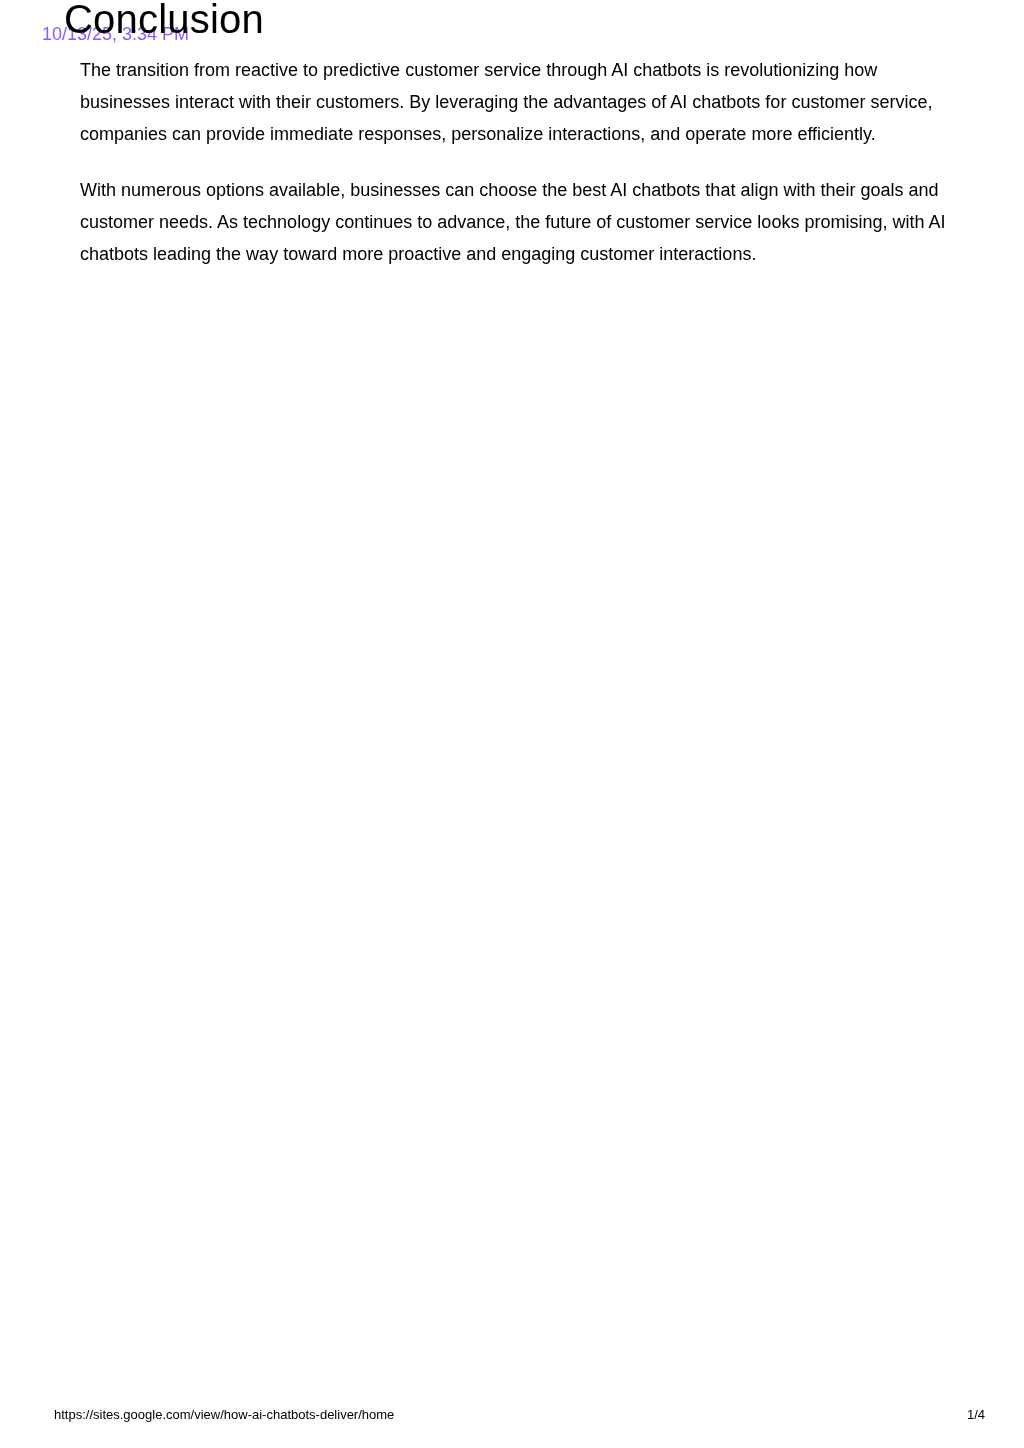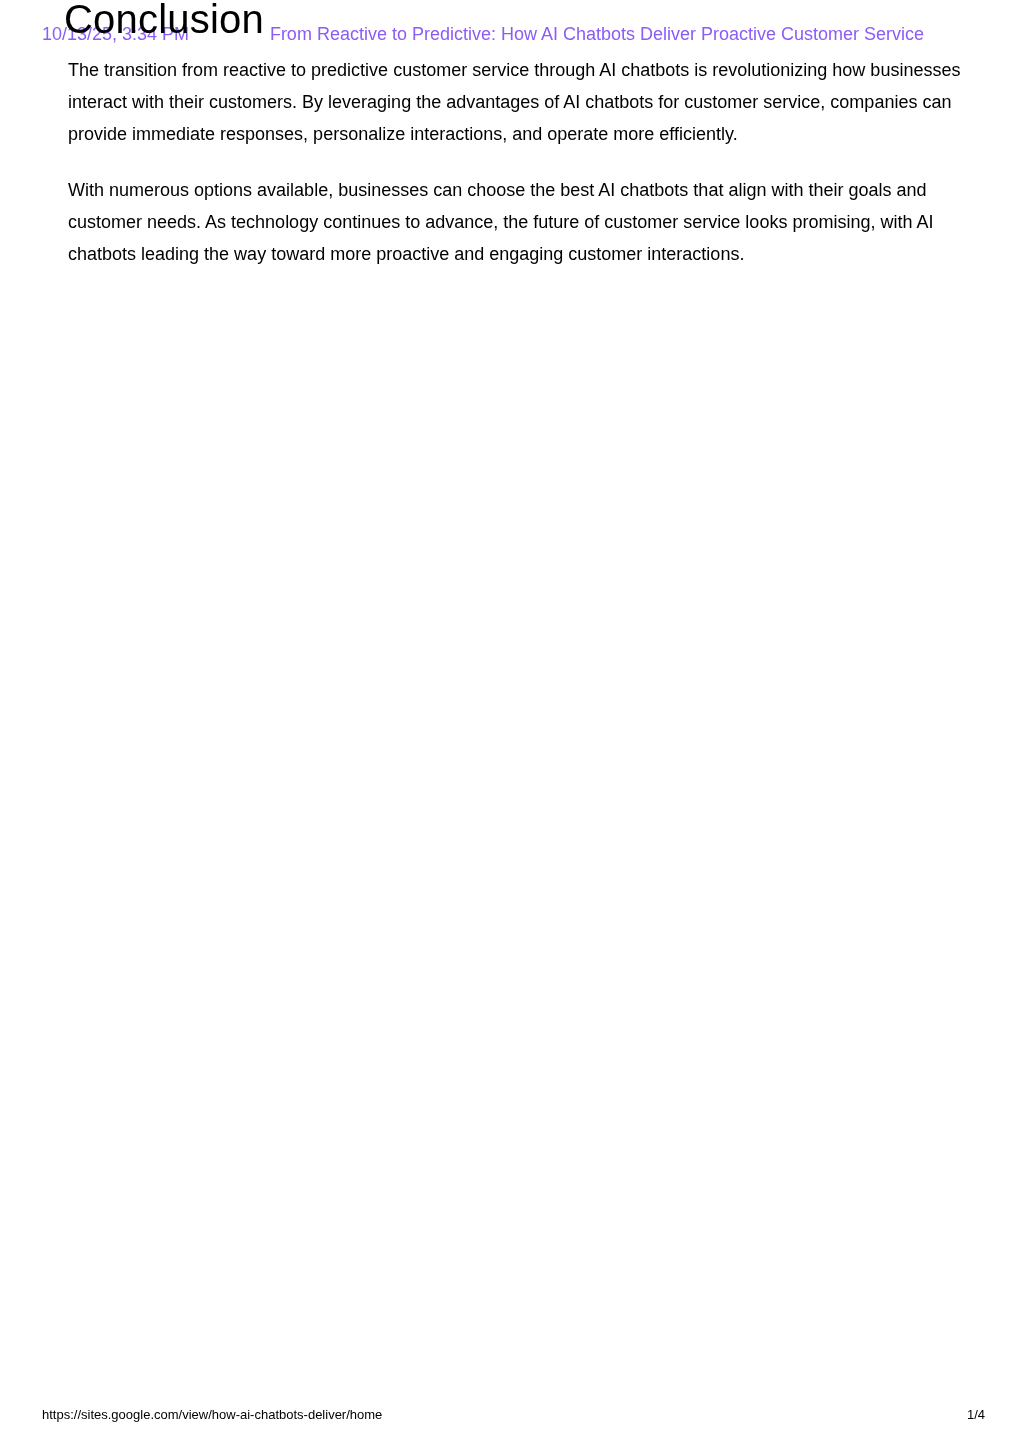--- a/index.html
+++ b/index.html
@@ -50,31 +50,31 @@
     width: 904px;
   }
   .section-heading {
     margin: 0 0 16px 0;
     font-size: 40px;
     line-height: 38px;
     font-weight: 400;
     letter-spacing: 0.2px;
   }
   .body-paragraph {
-    margin: 0 0 24px 4px;
+    margin: 0 0 24px 16px;
     font-size: 18px;
     line-height: 32px;
     font-weight: 400;
   }
 
   
   .print-footer {
     position: absolute;
     top: 1407px;
-    left: 0;
+    left: 12px;
     right: 0;
     height: 16px;
     font-size: 13px;
     line-height: 15px;
   }
   .footer-url {
     position: absolute;
     left: 42px;
     top: 0;
     white-space: nowrap;
@@ -86,21 +86,20 @@
     white-space: nowrap;
   }
 </style>
 </head>
 <body>
 
 <div>
 
   <div class="print-header">
     <span class="header-datetime">10/13/25, 3:34 PM</span>
-    <span class="header-title">From Reactive to Predictive: How AI Chatbots Deliver Proactive Customer Service</span>
   </div>
 
   <div class="page-content">
     <h1 class="section-heading">Conclusion</h1>
     <p class="body-paragraph">The transition from reactive to predictive customer service through AI chatbots is revolutionizing how businesses interact with their customers. By leveraging the advantages of AI chatbots for customer service, companies can provide immediate responses, personalize interactions, and operate more efficiently.</p>
     <p class="body-paragraph">With numerous options available, businesses can choose the best AI chatbots that align with their goals and customer needs. As technology continues to advance, the future of customer service looks promising, with AI chatbots leading the way toward more proactive and engaging customer interactions.</p>
   </div>
 
   <div class="print-footer">
     <span class="footer-url">https://sites.google.com/view/how-ai-chatbots-deliver/home</span>

